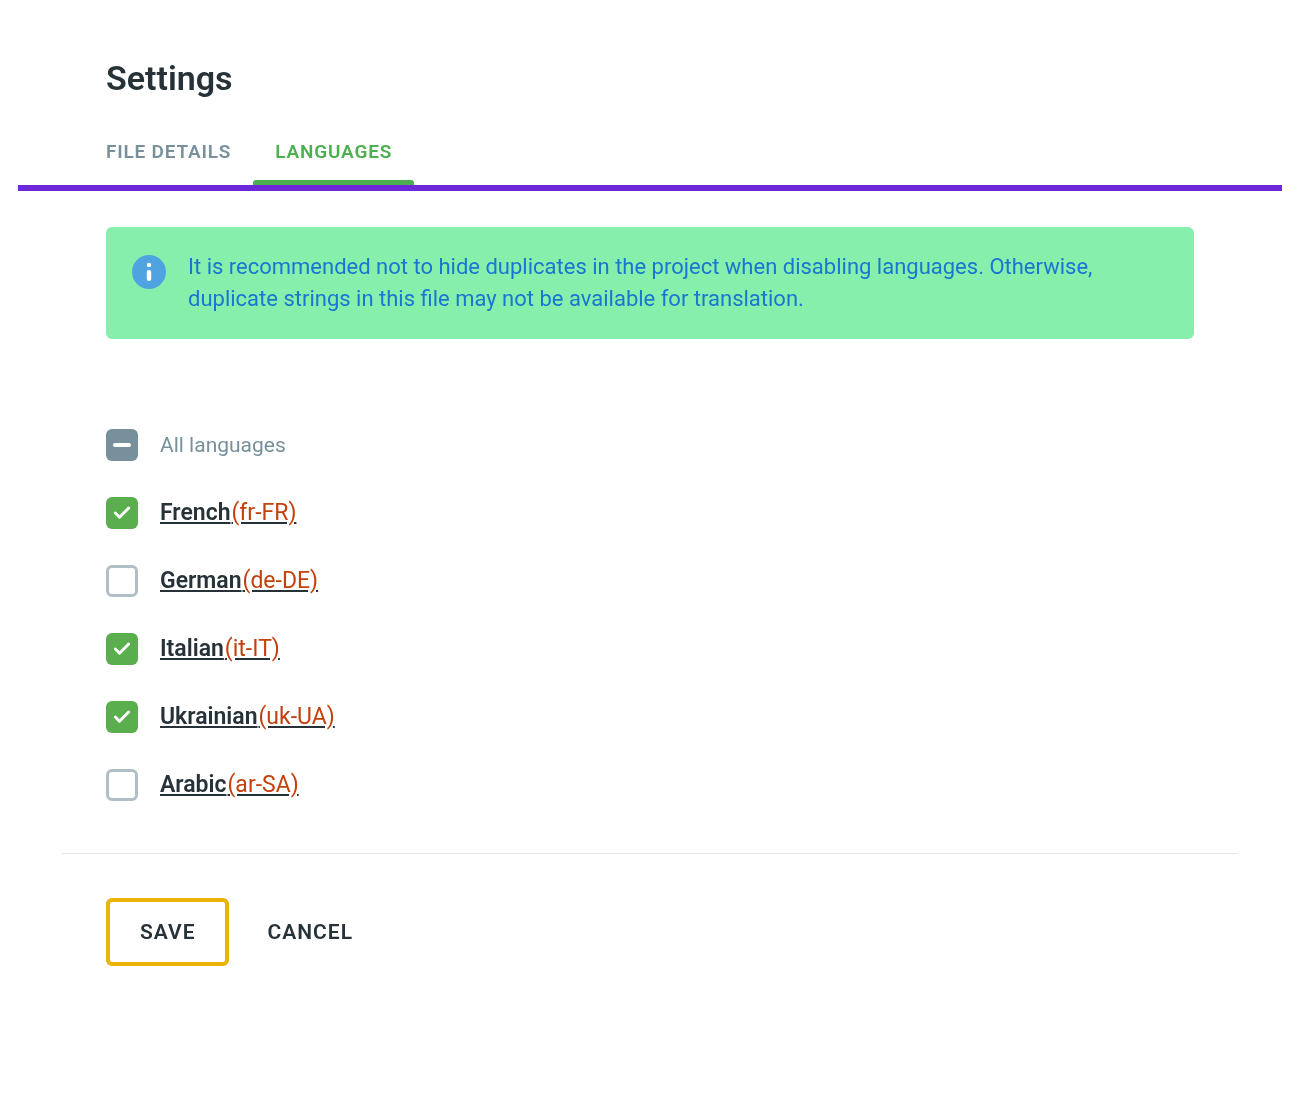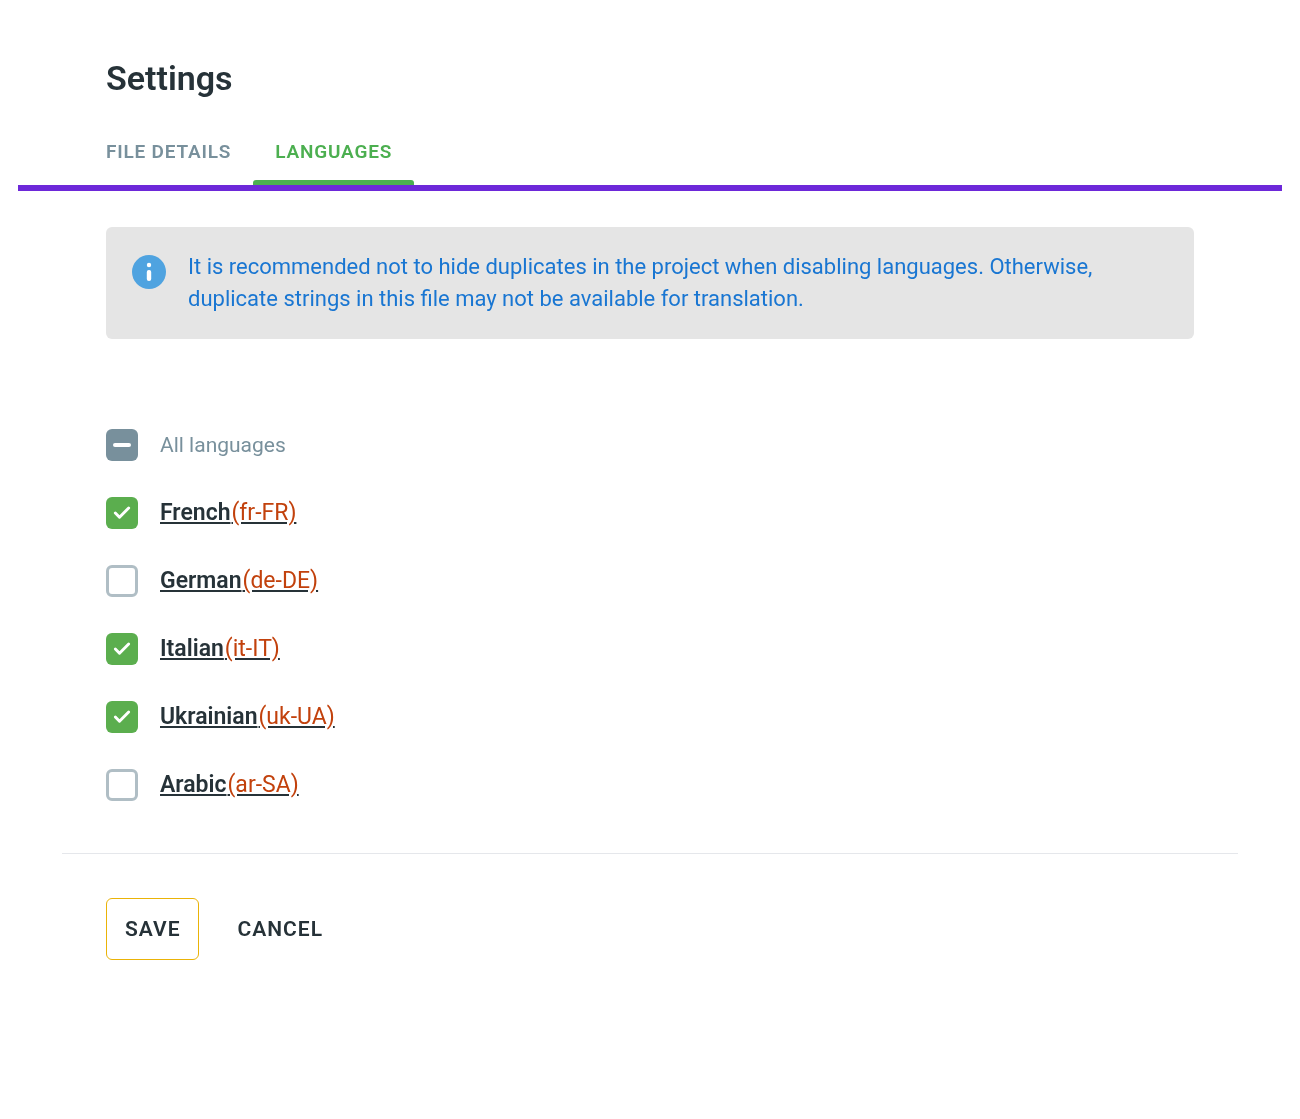--- a/index.html
+++ b/index.html
@@ -56,21 +56,21 @@
       border-top-left-radius: 3px;
       border-top-right-radius: 3px;
     }
     .content {
       padding: 36px 44px 0 44px;
     }
     .info-banner {
       display: flex;
       align-items: flex-start;
       gap: 22px;
-      background: #e5e5e5;
+      background: #86efac;
       border-radius: 6px;
       padding: 24px 30px 24px 26px;
     }
     .info-icon-wrap {
       flex-shrink: 0;
       width: 34px;
       height: 34px;
       border-radius: 50%;
       background: #4fa3e0;
       display: flex;
@@ -161,23 +161,23 @@
     }
     .btn {
       font-size: 21px;
       font-weight: 600;
       letter-spacing: 1px;
       cursor: pointer;
       font-family: inherit;
     }
     .btn-save {
       background: #fff;
-      border: 1px solid #eab308;
+      border: 4px solid #eab308;
       border-radius: 6px;
-      padding: 18px 18px;
+      padding: 18px 30px;
       color: #263238;
     }
     .btn-cancel {
       background: transparent;
       border: none;
       color: #263238;
       padding: 18px 8px;
     }
   </style>
 </head>

